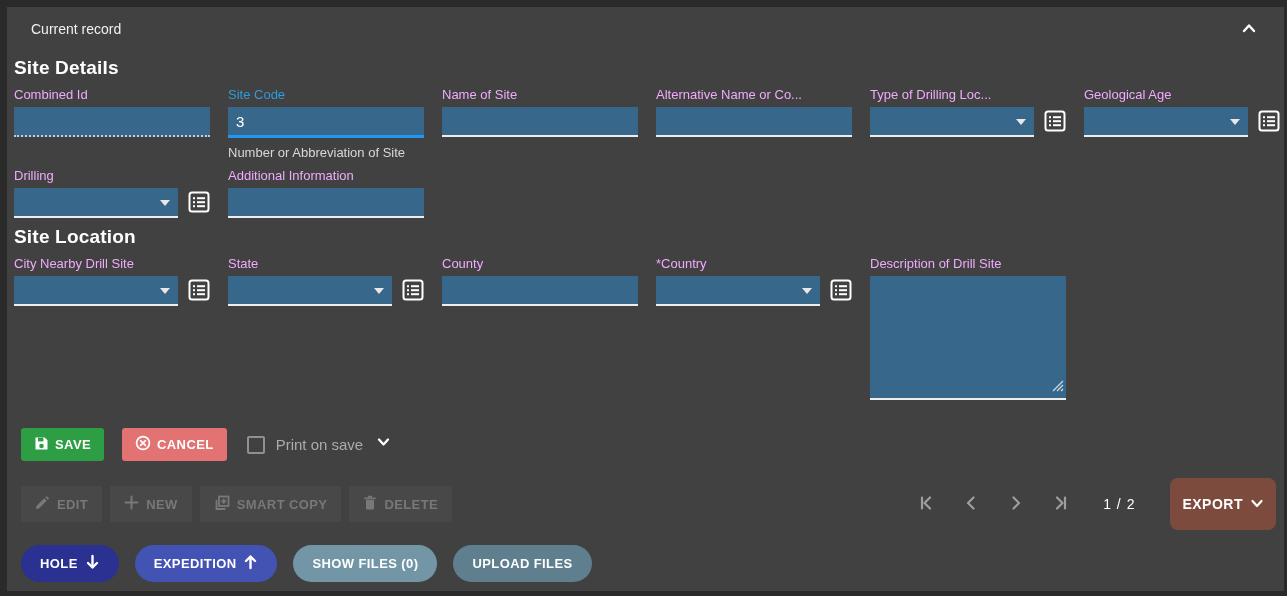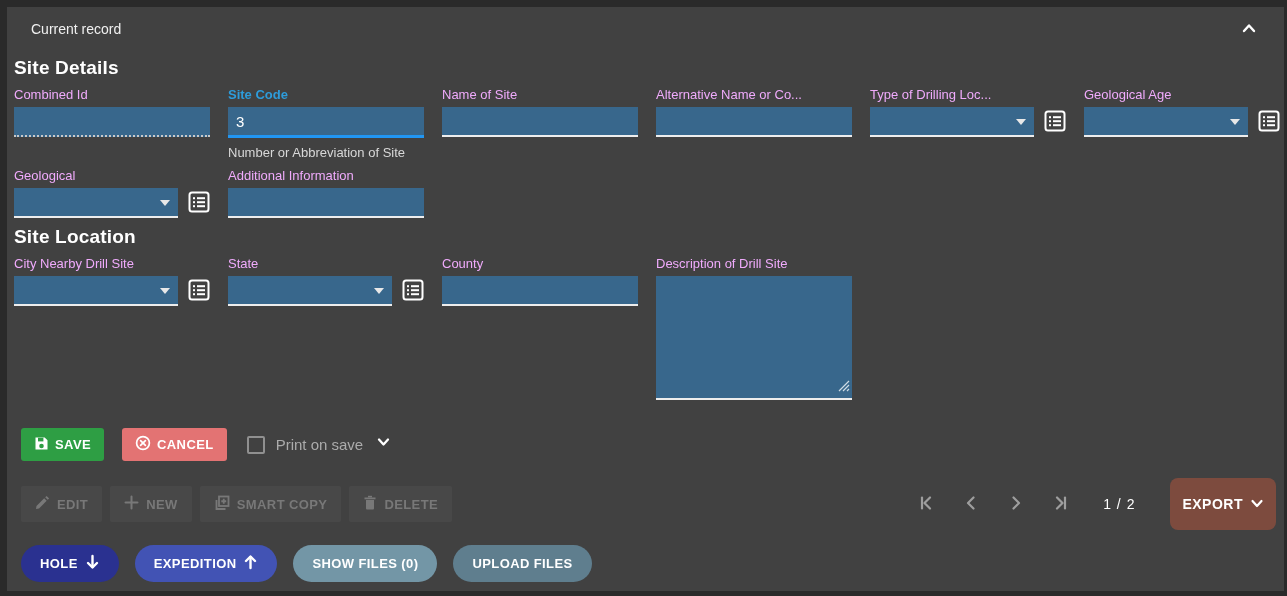--- a/index.html
+++ b/index.html
@@ -25,21 +25,21 @@
 
   .content { padding-left: 7px; }
   h2.section-title { color: #ffffff; font-size: 19px; font-weight: bold; margin: 6px 0 8px 0; letter-spacing: 0.2px; }
   h2.section-title.second { margin-top: 0; }
 
   .row { display: flex; align-items: flex-start; }
   .row.r1 { margin-bottom: 8px; }
   .row.r2 { margin-bottom: 8px; }
   .field { width: 196px; margin-right: 18px; flex: none; }
   .field-label { display: block; font-size: 13px; color: #f0abfc; height: 16px; margin-bottom: 4px; white-space: nowrap; overflow: hidden; }
-  .field-label.active { color: var(--accent-blue, #2d9cdb); font-weight: bold; }
+  .field-label.active { color: var(--accent-blue, #2d9cdb); }
 
   .text-input {
     width: 100%; height: 30px;
     background: var(--field-fill, #38678c);
     border: none;
     border-bottom: 2px solid #ededed;
     color: #ffffff; font-size: 15px; padding: 0 8px;
     font-family: "Liberation Sans", sans-serif;
     outline: none;
   }
@@ -201,21 +201,21 @@
                   <rect x="9" y="14.2" width="8" height="2" fill="#ffffff"></rect>
                 </svg>
             </span>
           </button>
         </div>
       </div>
     </div>
 
     <div class="row r2">
       <div class="field">
-        <span class="field-label">Geological</span>
+        <span class="field-label">Drilling</span>
         <div class="combo">
           <div class="selectbox">
               <span class="caret"></span>
             </div>
           <button class="list-btn">
             <span>
               <svg width="22" height="22" viewBox="0 0 22 22">
                   <rect x="1.5" y="1.5" width="19" height="19" rx="2.5" fill="none" stroke="#ffffff" stroke-width="2"></rect>
                   <rect x="5" y="6.2" width="2" height="2" fill="#ffffff"></rect>
                   <rect x="5" y="10.2" width="2" height="2" fill="#ffffff"></rect>
@@ -275,20 +275,41 @@
                   <rect x="9" y="10.2" width="8" height="2" fill="#ffffff"></rect>
                   <rect x="9" y="14.2" width="8" height="2" fill="#ffffff"></rect>
                 </svg>
             </span>
           </button>
         </div>
       </div>
       <div class="field">
         <span class="field-label">County</span>
         <input class="text-input" type="text" value="" style="">
+      </div>
+      <div class="field">
+        <span class="field-label">*Country</span>
+        <div class="combo">
+          <div class="selectbox">
+              <span class="caret"></span>
+            </div>
+          <button class="list-btn">
+            <span>
+              <svg width="22" height="22" viewBox="0 0 22 22">
+                  <rect x="1.5" y="1.5" width="19" height="19" rx="2.5" fill="none" stroke="#ffffff" stroke-width="2"></rect>
+                  <rect x="5" y="6.2" width="2" height="2" fill="#ffffff"></rect>
+                  <rect x="5" y="10.2" width="2" height="2" fill="#ffffff"></rect>
+                  <rect x="5" y="14.2" width="2" height="2" fill="#ffffff"></rect>
+                  <rect x="9" y="6.2" width="8" height="2" fill="#ffffff"></rect>
+                  <rect x="9" y="10.2" width="8" height="2" fill="#ffffff"></rect>
+                  <rect x="9" y="14.2" width="8" height="2" fill="#ffffff"></rect>
+                </svg>
+            </span>
+          </button>
+        </div>
       </div>
       <div class="field">
         <span class="field-label">Description of Drill Site</span>
         <div class="textarea-wrap">
           <textarea class="desc-textarea" style=""></textarea>
           <span class="resize-grip">
             <svg width="12" height="12" viewBox="0 0 12 12">
                 <path d="M11 1 L1 11 M11 5 L5 11 M11 9 L9 11" stroke="#cfdbe4" stroke-width="1.2" fill="none"></path>
               </svg>
           </span>

